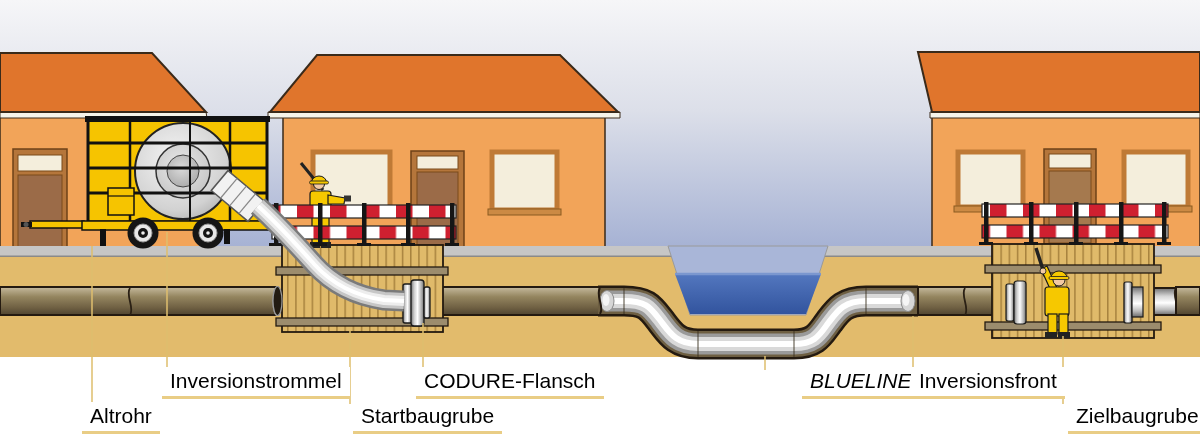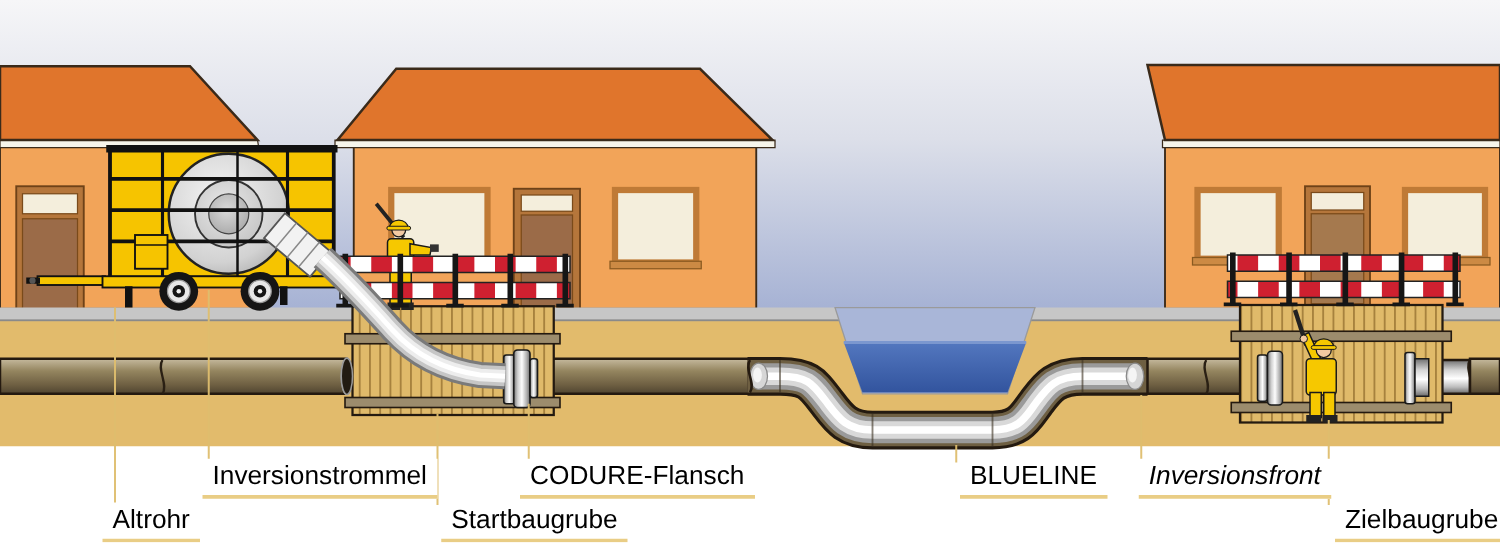--- a/index.html
+++ b/index.html
@@ -320,17 +320,17 @@
     <line x1="765" y1="356" x2="765" y2="370"></line>
     <line x1="913" y1="316" x2="913" y2="370"></line>
     <line x1="1063" y1="336" x2="1063" y2="404"></line>
   </g>
 </svg>
 
 <div class="diagram-label" style="left:162px;top:367px;">Inversionstrommel</div>
 <div class="diagram-label" style="left:416px;top:367px;">CODURE-Flansch</div>
 <div class="diagram-label" style="left:82px;top:402px;">Altrohr</div>
 <div class="diagram-label" style="left:353px;top:402px;">Startbaugrube</div>
-<div class="diagram-label" style="left:768px;top:367px;">BLUELINE</div>
-<div class="diagram-label" style="left:911px;top:367px;font-style:italic;">Inversionsfront</div>
+<div class="diagram-label" style="left:802px;top:367px;font-style:italic;">BLUELINE</div>
+<div class="diagram-label" style="left:911px;top:367px;">Inversionsfront</div>
 <div class="diagram-label" style="left:1068px;top:402px;">Zielbaugrube</div>
 
 </div>
 
 </body></html>

